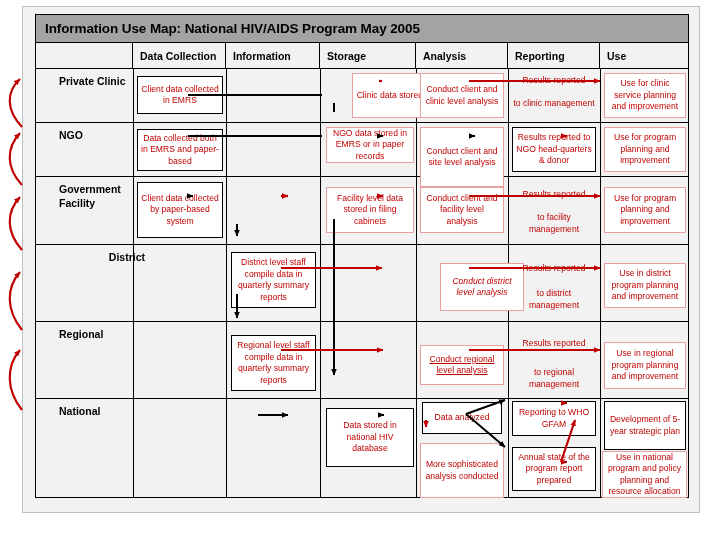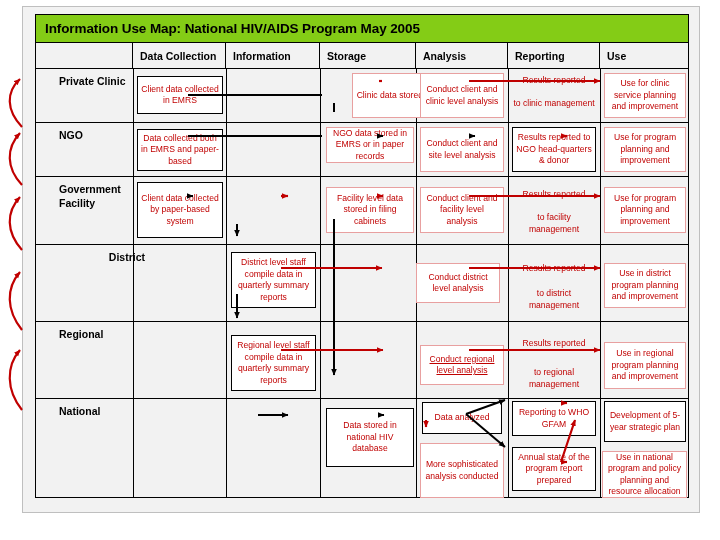--- a/index.html
+++ b/index.html
@@ -40,21 +40,21 @@
     position: absolute;
     left: 0;
     top: 0;
     width: 100%;
     height: 28px;
     box-sizing: border-box;
     border-bottom: 1px solid #000000;
     display: flex;
     align-items: center;
     padding-left: 9px;
-    background: #84cc16;
+    background: #a3a3a3;
   }
   #title-bar .title-text {
     font-size: 13.5px;
     font-weight: bold;
     color: #000000;
     letter-spacing: -0.1px;
     white-space: nowrap;
   }
   #header-row {
     position: absolute;
@@ -202,49 +202,49 @@
 
     <div class="box black" style="left:101px;top:61px;width:86px;height:38px;">Client data collected in EMRS</div>
     <div class="box red" style="left:304px;top:58px;width:112px;height:45px;margin-left:12px;">Clinic data stored in EMRS</div>
     <div class="box red" style="left:384px;top:58px;width:84px;height:45px;">Conduct client and clinic level analysis</div>
     <div class="freetext" style="left:476px;top:60px;width:84px;">Results reported</div>
     <div class="freetext" style="left:476px;top:83px;width:84px;">to clinic management</div>
     <div class="box red" style="left:568px;top:58px;width:82px;height:45px;">Use for clinic service planning and improvement</div>
 
     <div class="box black" style="left:101px;top:114px;width:86px;height:42px;">Data collected both in EMRS and paper-based</div>
     <div class="box red" style="left:290px;top:112px;width:88px;height:36px;">NGO data stored in EMRS or in paper records</div>
-    <div class="box red" style="left:384px;top:112px;width:84px;height:45px;">Conduct client and site level analysis</div>
+    <div class="box red" style="left:384px;top:112px;width:84px;height:60px;">Conduct client and site level analysis</div>
     <div class="box black" style="left:476px;top:112px;width:84px;height:45px;">Results reported to NGO head-quarters &amp; donor</div>
     <div class="box red" style="left:568px;top:112px;width:82px;height:45px;">Use for program planning and improvement</div>
 
     <div class="box black" style="left:101px;top:167px;width:86px;height:56px;text-align:center;">Client data collected by paper-based system</div>
     <div class="box red" style="left:290px;top:172px;width:88px;height:46px;">Facility level data stored in filing cabinets</div>
     <div class="box red" style="left:384px;top:172px;width:84px;height:46px;">Conduct client and facility level analysis</div>
     <div class="freetext" style="left:476px;top:174px;width:84px;">Results reported</div>
     <div class="freetext" style="left:476px;top:197px;width:84px;">to facility management</div>
     <div class="box red" style="left:568px;top:172px;width:82px;height:46px;">Use for program planning and improvement</div>
 
     <div class="box black" style="left:195px;top:237px;width:85px;height:56px;">District level staff compile data in quarterly summary reports</div>
-    <div class="box red" style="left:380px;top:248px;width:84px;height:40px;">Conduct district level analysis</div>
+    <div class="box red" style="left:404px;top:248px;width:84px;height:48px;font-style:italic;">Conduct district level analysis</div>
     <div class="freetext" style="left:476px;top:248px;width:84px;">Results reported</div>
     <div class="freetext" style="left:476px;top:273px;width:84px;">to district management</div>
     <div class="box red" style="left:568px;top:248px;width:82px;height:45px;">Use in district program planning and improvement</div>
 
     <div class="box black" style="left:195px;top:320px;width:85px;height:56px;">Regional level staff compile data  in quarterly summary reports</div>
     <div class="box red" style="left:384px;top:330px;width:84px;height:40px;text-decoration:underline;">Conduct regional level analysis</div>
     <div class="freetext" style="left:476px;top:323px;width:84px;">Results reported</div>
     <div class="freetext" style="left:476px;top:352px;width:84px;">to regional management</div>
     <div class="box red" style="left:568px;top:327px;width:82px;height:47px;">Use in regional program planning and improvement</div>
 
     <div class="box black" style="left:290px;top:393px;width:88px;height:59px;">Data stored in national HIV database</div>
     <div class="box black" style="left:386px;top:387px;width:80px;height:32px;">Data analyzed</div>
     <div class="box red" style="left:384px;top:428px;width:84px;height:55px;">More sophisticated analysis conducted</div>
     <div class="box black" style="left:476px;top:386px;width:84px;height:35px;">Reporting to WHO GFAM</div>
     <div class="box black" style="left:476px;top:432px;width:84px;height:44px;">Annual state of the program report prepared</div>
-    <div class="box black" style="left:568px;top:386px;width:82px;height:41px;">Development of 5-year strategic plan</div>
+    <div class="box black" style="left:568px;top:386px;width:82px;height:49px;">Development of 5-year strategic plan</div>
     <div class="box red" style="left:566px;top:436px;width:85px;height:47px;">Use in national program and policy planning and resource allocation</div>
 
   </div>
 
   <svg id="arrows" viewBox="0 0 720 540" xmlns="http://www.w3.org/2000/svg">
     <defs>
       <marker id="ah-red" markerWidth="7" markerHeight="7" refX="6" refY="3.2" orient="auto" markerUnits="userSpaceOnUse">
         <path d="M0,0.4 L6.4,3.2 L0,6 z" fill="#c00000"></path>
       </marker>
       <marker id="ah-black" markerWidth="7" markerHeight="7" refX="6" refY="3.2" orient="auto" markerUnits="userSpaceOnUse">

